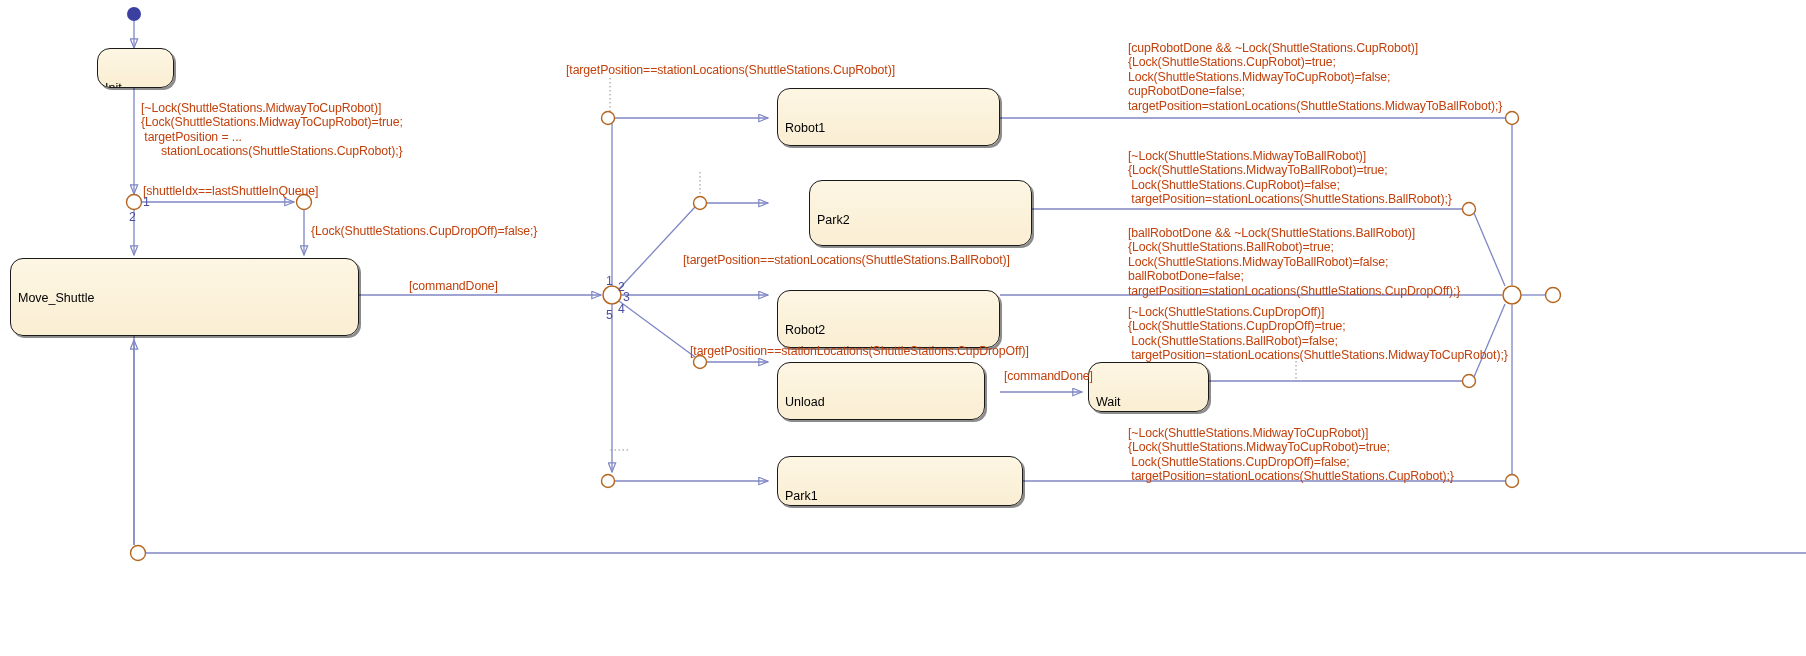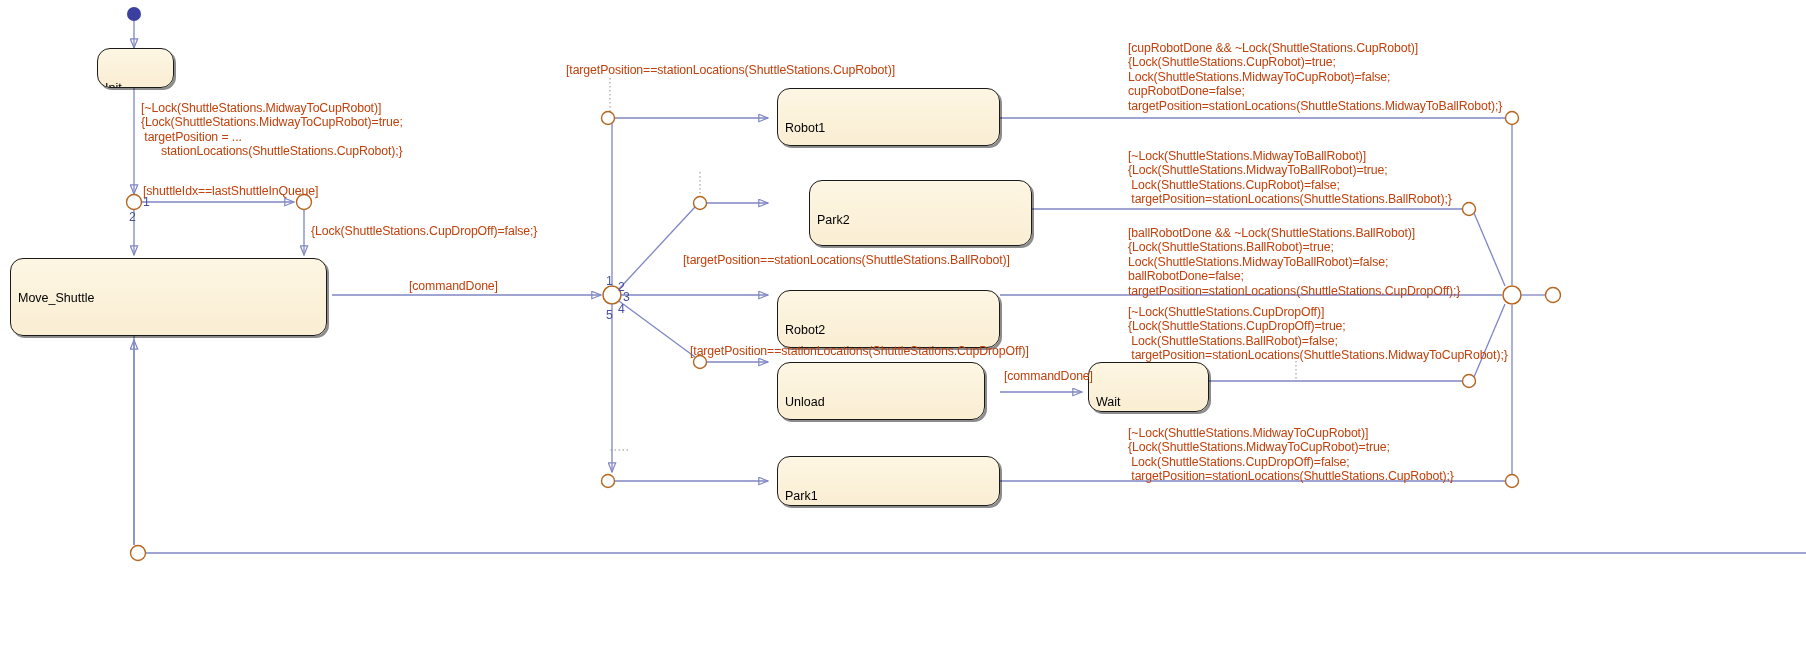--- a/index.html
+++ b/index.html
@@ -127,21 +127,21 @@
       <line x1="700" y1="172" x2="700" y2="196"></line>
       <line x1="628" y1="450" x2="610" y2="450"></line>
       <line x1="1296" y1="357" x2="1296" y2="381"></line>
     </g>
   </svg>
 
   <div class="state" style="left:97px; top:48px; width:77px; height:40px;">
     <div class="sname">Init</div>
   </div>
 
-  <div class="state" style="left:10px; top:258px; width:317px; height:78px;">
+  <div class="state" style="left:10px; top:258px; width:349px; height:78px;">
     <div class="sname">Move_Shuttle</div>
     <div>en:
 shuttleCommand.Action=ShuttleAction.GoToPosition;
 shuttleCommand.TargetPosition=targetPosition;
 commandReady = true;</div>
   </div>
 
   <div class="state" style="left:777px; top:88px; width:223px; height:58px;">
     <div class="sname">Robot1</div>
     
@@ -158,21 +158,21 @@
 
   <div class="state" style="left:777px; top:362px; width:208px; height:58px;">
     <div class="sname">Unload</div>
     
   </div>
 
   <div class="state" style="left:1088px; top:362px; width:121px; height:50px;">
     <div class="sname">Wait</div>
   </div>
 
-  <div class="state" style="left:777px; top:456px; width:223px; height:50px;">
+  <div class="state" style="left:777px; top:456px; width:246px; height:50px;">
     <div class="sname">Park1</div>
   </div>
 
   <div class="tlabel" style="left:141px; top:101px;">[~Lock(ShuttleStations.MidwayToCupRobot)]
 {Lock(ShuttleStations.MidwayToCupRobot)=true;
  targetPosition = ...
       stationLocations(ShuttleStations.CupRobot);}</div>
 
   <div class="tlabel" style="left:143px; top:184px;">[shuttleIdx==lastShuttleInQueue]</div>
 

